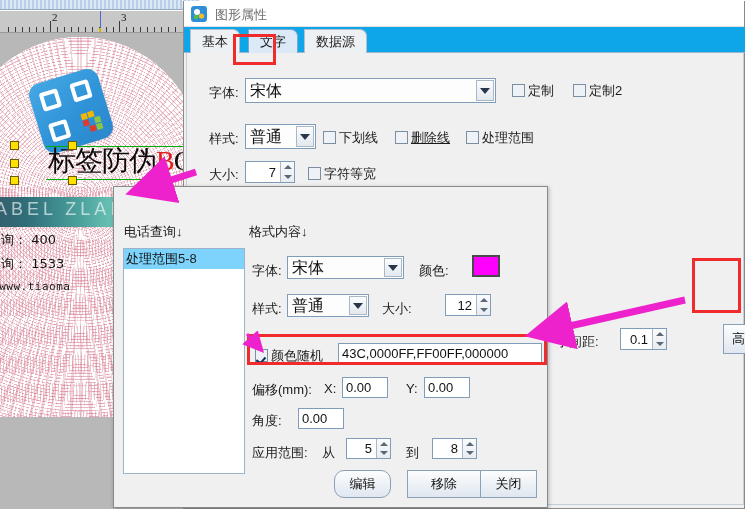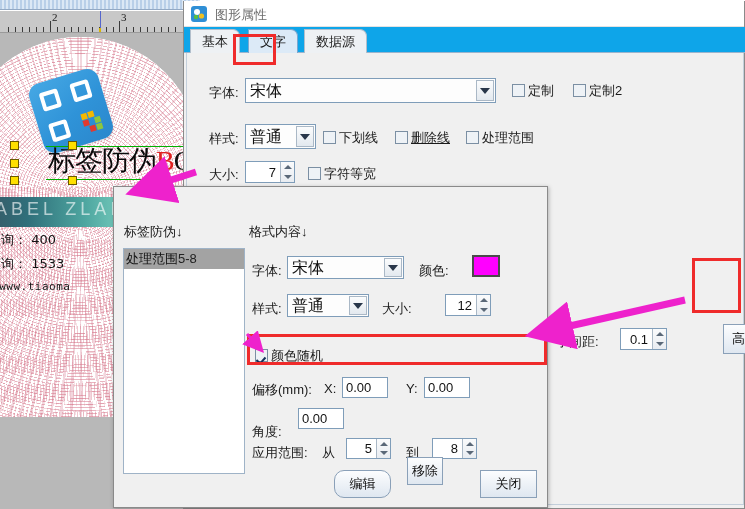--- a/index.html
+++ b/index.html
@@ -212,21 +212,21 @@
     font-size: 17px; color: #222; line-height: 18px; text-align: center;
     font-family: "DejaVu Sans", sans-serif;
   }
   #fmt-list {
     position: absolute; left: 9px; top: 61px; width: 122px; height: 226px;
     background: #ffffff; border: 1px solid #9fb3c7;
   }
   #fmt-list .li {
     height: 20px; line-height: 20px; padding-left: 2px; font-size: 13px; color: #111;
   }
-  #fmt-list .li.sel { background: #a3a3a3; }
+  #fmt-list .li.sel { background: #7dd3fc; }
   #fmt-list .li .num { color: #111; }
   #fmt-list .li.sel .num { color: #222; }
   #fmt-list .li.alt .num { color: #a05a20; }
 
   .swatch {
     position: absolute; width: 28px; height: 22px; border: 2px solid #4a4a4a;
   }
 
   
   .redbox { position: absolute; border: 3px solid #ef2b2b; pointer-events: none; }
@@ -387,21 +387,21 @@
             <i class="dn"></i>
           </span>
       </div>
       <div class="btn" style="left:536px;top:271px;width:44px;height:30px;">高级</div>
     </div>
   </div>
 
   <div id="dlg-fmt">
 
 
-    <span class="flabel" style="left:10px;top:36px;">标签防伪↓</span>
+    <span class="flabel" style="left:10px;top:36px;">电话查询↓</span>
     <span class="flabel" style="left:135px;top:36px;">格式内容↓</span>
 
     <div id="fmt-list">
       <div class="li sel"><span>处理范围</span><span class="num">5-8</span></div>
     </div>
 
     <span class="flabel" style="left:138px;top:75px;">字体:</span>
     <div class="combo" style="left:173px;top:69px;width:117px;height:23px;">
       <span class="ctext" style="line-height:21px;">宋体</span>
       <span class="carrow">
@@ -423,28 +423,29 @@
       <span class="sval" style="line-height:21px;">12</span>
       <span class="sbtns">
           <i class="up"></i>
           <i class="dn"></i>
         </span>
     </div>
 
     <label class="chk checked" style="left:141px;top:160px;">
       <span class="bx"></span><span>颜色随机</span>
     </label>
+    <div class="tbox" style="left:224px;top:156px;width:204px;height:22px;"><span>43C,0000FF,FF00FF,000000</span></div>
 
     <span class="flabel" style="left:138px;top:194px;">偏移(mm):</span>
     <span class="flabel" style="left:210px;top:194px;">X:</span>
     <div class="tbox" style="left:228px;top:190px;width:46px;height:21px;"><span>0.00</span></div>
     <span class="flabel" style="left:292px;top:194px;">Y:</span>
     <div class="tbox" style="left:310px;top:190px;width:46px;height:21px;"><span>0.00</span></div>
 
-    <span class="flabel" style="left:138px;top:236px;">角度:</span>
+    <span class="flabel" style="left:138px;top:225px;">角度:</span>
     <div class="tbox" style="left:184px;top:221px;width:46px;height:21px;"><span>0.00</span></div>
 
     <span class="flabel" style="left:138px;top:257px;">应用范围:</span>
     <span class="flabel" style="left:208px;top:257px;">从</span>
     <div class="spin" style="left:232px;top:251px;width:45px;height:21px;">
       <span class="sval" style="line-height:20px;">5</span>
       <span class="sbtns">
           <i class="up"></i>
           <i class="dn"></i>
         </span>
@@ -452,21 +453,21 @@
     <span class="flabel" style="left:292px;top:257px;">到</span>
     <div class="spin" style="left:318px;top:251px;width:45px;height:21px;">
       <span class="sval" style="line-height:20px;">8</span>
       <span class="sbtns">
           <i class="up"></i>
           <i class="dn"></i>
         </span>
     </div>
 
     <div class="btn" style="left:220px;top:283px;width:57px;height:28px;border-radius:10px;">编辑</div>
-    <div class="btn" style="left:293px;top:270px;width:36px;height:28px;">移除</div>
+    <div class="btn" style="left:293px;top:283px;width:74px;height:28px;">移除</div>
     <div class="btn" style="left:366px;top:283px;width:57px;height:28px;">关闭</div>
   </div>
 
   <div class="redbox" style="left:233px;top:34px;width:43px;height:31px;"></div>
   <div class="redbox" style="left:247px;top:334px;width:300px;height:31px;"></div>
   <div class="redbox" style="left:692px;top:258px;width:49px;height:55px;"></div>
 
   <svg class="arrow" style="left:0;top:0;width:745px;height:509px;">
     <defs>
       <marker id="ah" markerWidth="7" markerHeight="7" refX="3" refY="3.5" orient="auto">

